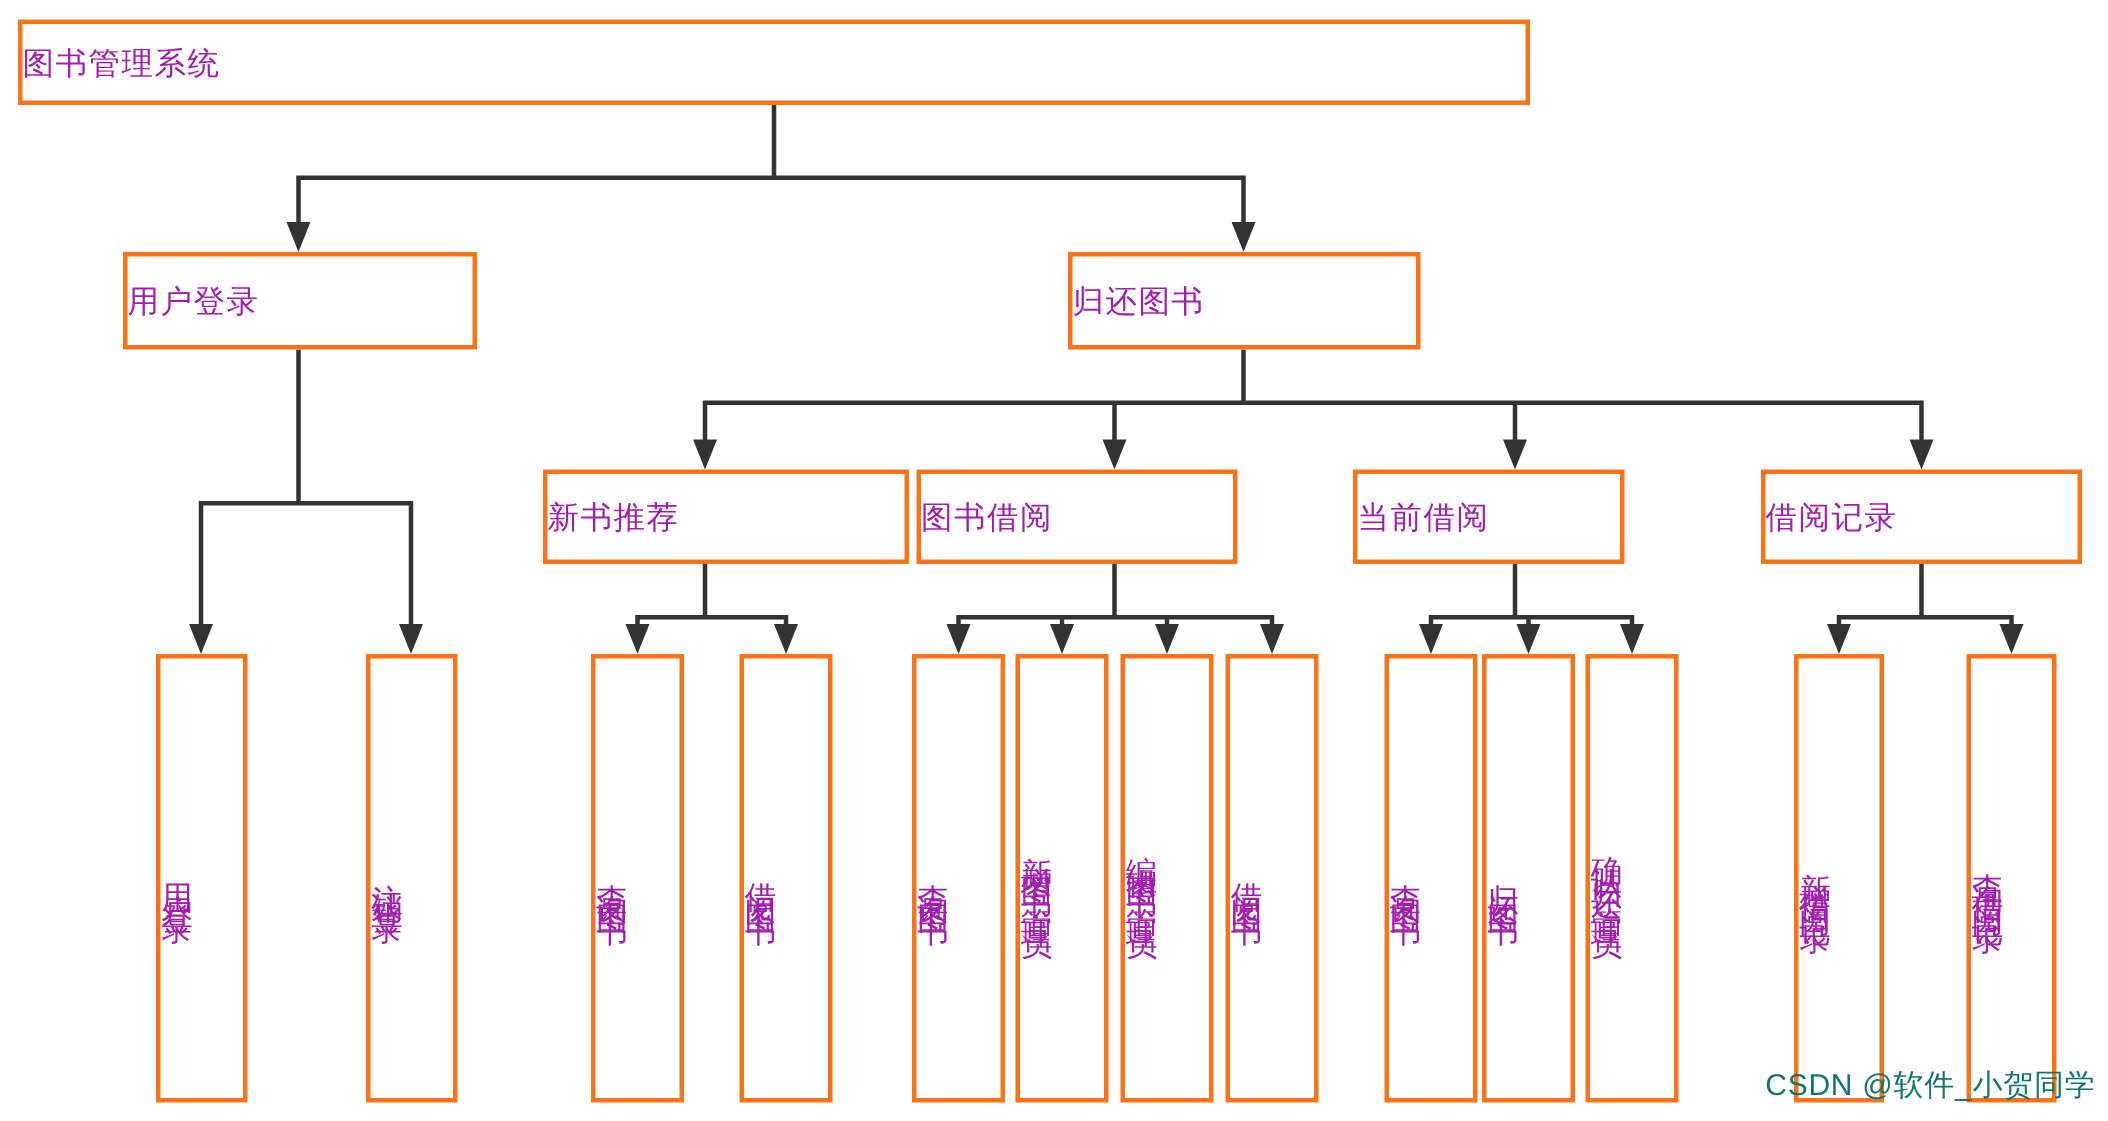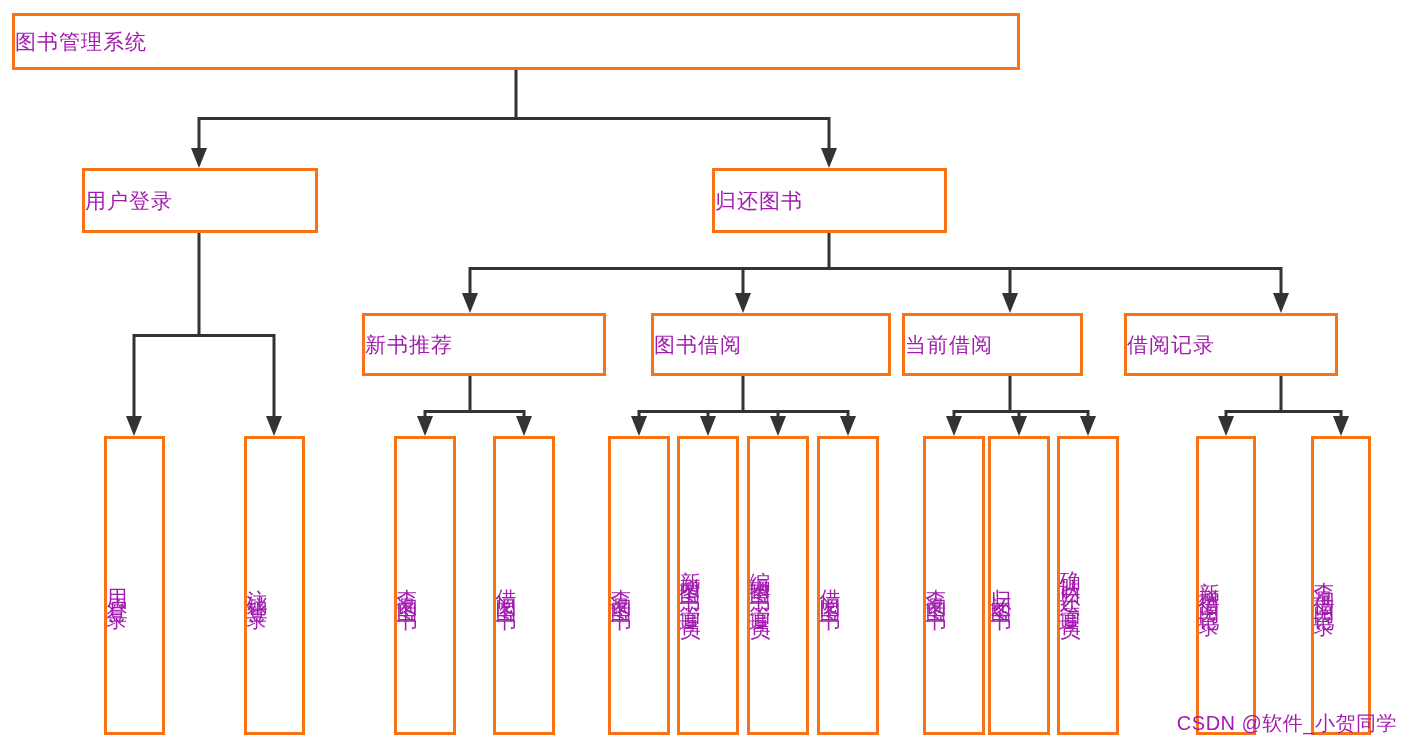--- a/index.html
+++ b/index.html
@@ -17,21 +17,21 @@
     border:3px solid #f97316;display:flex;align-items:center;justify-content:flex-start;
     z-index:2;color:#a21caf;
   }
   .node .label{font-size:21px;letter-spacing:1px;white-space:nowrap;}
   .leaf .label{
     writing-mode:vertical-rl;white-space:normal;
     font-size:21px;line-height:1;letter-spacing:7px;
   }
   .watermark{
     position:absolute;right:8px;top:710px;z-index:3;
-    font-size:20px;color:#a21caf;letter-spacing:0.5px;white-space:nowrap;
+    font-size:20px;color:#0f766e;letter-spacing:0.5px;white-space:nowrap;
   }
 </style>
 </head>
 <body>
 
 <div class="canvas">
 
   <svg class="wires" width="1405" height="747" viewBox="0 0 1405 747">
     <g>
       <path class="edge" d="M516 70 V118.5 M199 118.5 H829 M199 117 V150 M829 117 V150"></path>
@@ -82,27 +82,27 @@
   <div class="node" style="left:82px;top:168px;width:236px;height:65px">
     <span class="label">用户登录</span>
   </div>
   <div class="node" style="left:712px;top:168px;width:235px;height:65px">
     <span class="label">归还图书</span>
   </div>
 
   <div class="node" style="left:362px;top:313px;width:244px;height:63px">
     <span class="label">新书推荐</span>
   </div>
-  <div class="node" style="left:651px;top:313px;width:240px;height:63px">
+  <div class="node" style="left:611px;top:313px;width:214px;height:63px">
     <span class="label">图书借阅</span>
   </div>
   <div class="node" style="left:902px;top:313px;width:181px;height:63px">
     <span class="label">当前借阅</span>
   </div>
-  <div class="node" style="left:1124px;top:313px;width:214px;height:63px">
+  <div class="node" style="left:1174px;top:313px;width:214px;height:63px">
     <span class="label">借阅记录</span>
   </div>
 
   <div class="node leaf" style="left:104px;top:436px;width:61px;height:299px">
     <span class="label">用户登录</span>
   </div>
   <div class="node leaf" style="left:244px;top:436px;width:61px;height:299px">
     <span class="label">注销登录</span>
   </div>
 

